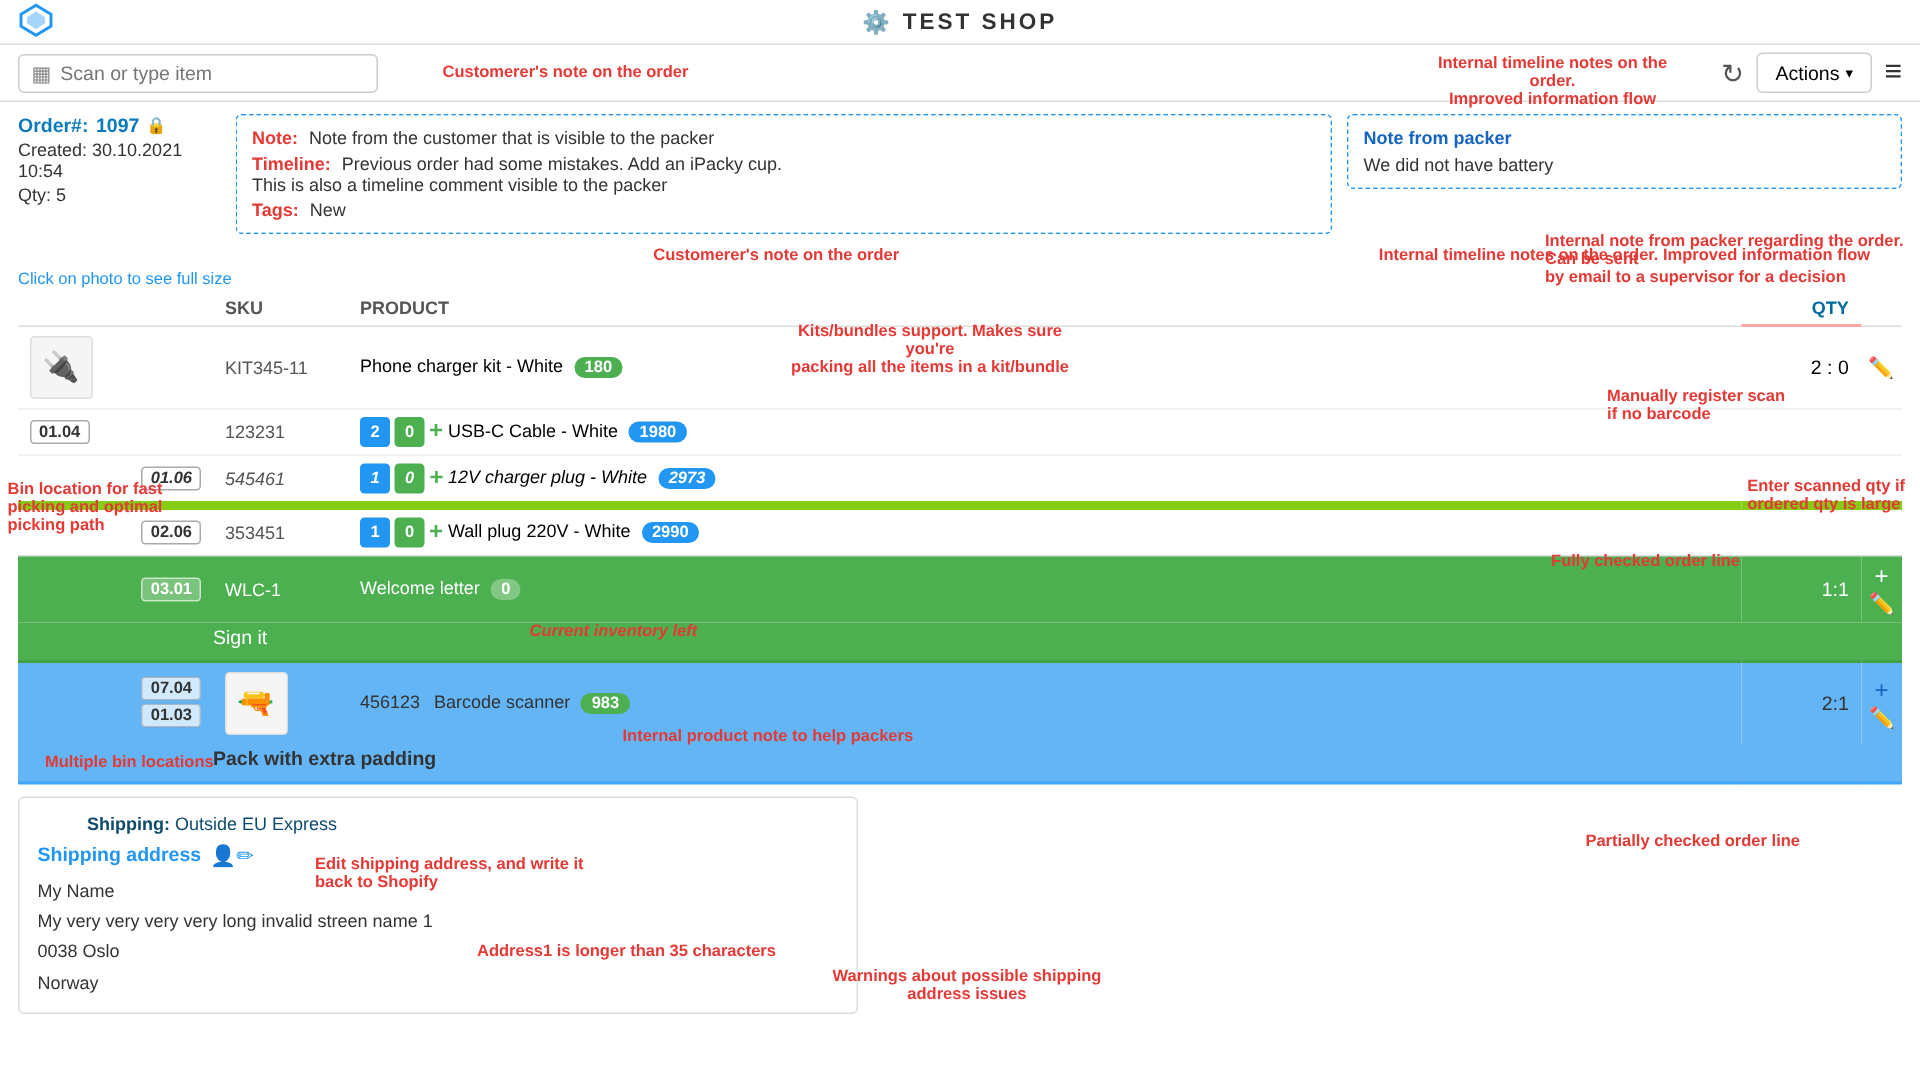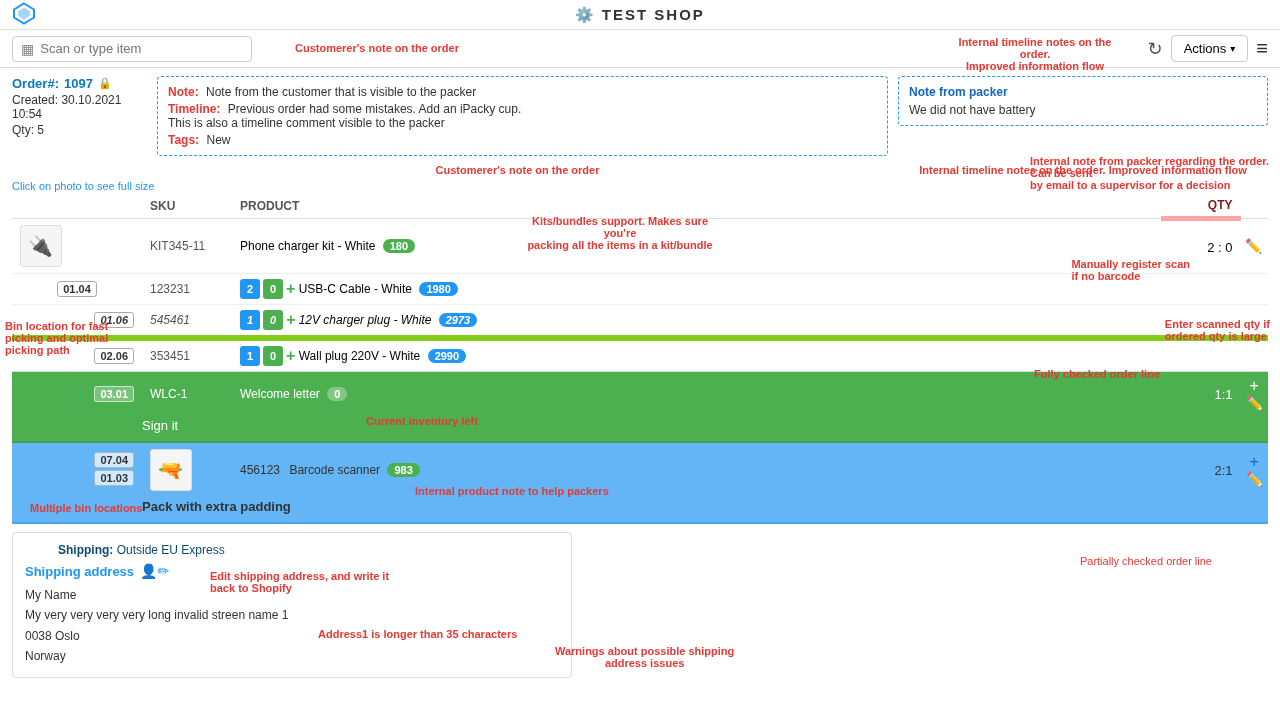--- a/index.html
+++ b/index.html
@@ -83,21 +83,21 @@
   </div>
 
   <div style="color:#2196f3; font-size:11px; cursor:pointer; margin-bottom:2px;">Click on photo to see full size</div>
 
   <table style="width:100%; border-collapse:collapse;">
     <thead>
       <tr>
         <th style="width:130px; text-align:left; font-size:12px; color:#555; padding:4px 8px; border-bottom:1px solid #ddd;"></th>
         <th style="text-align:left; font-size:12px; color:#555; padding:4px 8px; border-bottom:1px solid #ddd; width:90px;">SKU</th>
         <th style="text-align:left; font-size:12px; color:#555; padding:4px 8px; border-bottom:1px solid #ddd;">PRODUCT</th>
-        <th style="text-align:right; font-size:12px; color:#7f1d1d; padding:4px 8px; border-bottom:5px solid #fca5a5; width:80px;">QTY</th>
+        <th style="text-align:right; font-size:12px; color:#0369a1; padding:4px 8px; border-bottom:2px solid #fca5a5; width:80px;">QTY</th>
         <th style="width:24px; border-bottom:1px solid #ddd;"></th>
       </tr>
     </thead>
     <tbody>
 
       <tr style="border-bottom:1px solid #eee;">
         <td style="padding:6px 8px;">
           <div style="width:42px; height:42px; background:#f5f5f5; border:1px solid #ddd; display:flex; align-items:center; justify-content:center; font-size:20px; border-radius:3px; cursor:pointer;">🔌</div>
         </td>
         <td style="padding:6px 8px; font-size:12px; color:#555;">KIT345-11</td>
@@ -105,21 +105,21 @@
           Phone charger kit - White
           <span style="display:inline-block; background:#4caf50; color:#fff; border-radius:10px; padding:1px 7px; font-size:11px; font-weight:bold; margin-left:4px;">180</span>
         </td>
         <td style="padding:6px 8px; text-align:right; font-size:13px;">2 : 0</td>
         <td style="padding:6px 4px; text-align:center;">
           <span style="color:#aaa; cursor:pointer; font-size:14px;">✏️</span>
         </td>
       </tr>
 
       <tr style="background:#fff; border-bottom:1px solid #f0f0f0;">
-        <td style="padding:5px 8px; text-align:center;">
+        <td style="padding:5px 8px; text-align:left;">
           <span style="display:inline-block; background:#fff; border:1px solid #aaa; padding:1px 5px; border-radius:3px; font-size:11px; font-weight:bold; color:#333;">01.04</span>
         </td>
         <td style="padding:5px 8px; font-size:12px; color:#555;">123231</td>
         <td style="padding:5px 8px; font-size:12px;">
           <span style="display:inline-flex; align-items:center; gap:3px;">
             <span style="display:inline-flex; align-items:center; justify-content:center; width:20px; height:20px; background:#2196f3; color:#fff; border-radius:3px; font-size:11px; font-weight:bold; cursor:pointer;">2</span>
             <span style="display:inline-flex; align-items:center; justify-content:center; width:20px; height:20px; background:#4caf50; color:#fff; border-radius:3px; font-size:11px; font-weight:bold; cursor:pointer;">0</span>
             <span style="color:#4caf50; font-size:16px; font-weight:bold; cursor:pointer;">+</span>
           </span>
           USB-C Cable - White
@@ -233,20 +233,20 @@
 
 </div>
 
 <div style="position:fixed; top:42px; left:295px; color:#e53935; font-size:11px; font-weight:bold; pointer-events:none; z-index:100;">Customerer's note on the order</div>
 <div style="position:fixed; top:36px; right:155px; color:#e53935; font-size:11px; font-weight:bold; pointer-events:none; z-index:100; text-align:center; max-width:180px;">Internal timeline notes on the order.<br>Improved information flow</div>
 <div style="position:fixed; top:155px; right:10px; color:#e53935; font-size:11px; font-weight:bold; pointer-events:none; z-index:100; max-width:240px;">Internal note from packer regarding the order. Can be sent<br>by email to a supervisor for a decision</div>
 <div style="position:fixed; top:215px; left:520px; color:#e53935; font-size:11px; font-weight:bold; pointer-events:none; z-index:100; max-width:200px; text-align:center;">Kits/bundles support. Makes sure you're<br>packing all the items in a kit/bundle</div>
 <div style="position:fixed; top:320px; left:5px; color:#e53935; font-size:11px; font-weight:bold; pointer-events:none; z-index:100;">Bin location for fast<br>picking and optimal<br>picking path</div>
 <div style="position:fixed; top:258px; right:90px; color:#e53935; font-size:11px; font-weight:bold; pointer-events:none; z-index:100;">Manually register scan<br>if no barcode</div>
 <div style="position:fixed; top:318px; right:10px; color:#e53935; font-size:11px; font-weight:bold; pointer-events:none; z-index:100;">Enter scanned qty if<br>ordered qty is large</div>
-<div style="position:fixed; top:415px; left:366px; color:#e53935; font-size:11px; font-weight:bold; pointer-events:none; z-index:100;">Current inventory left</div>
+<div style="position:fixed; top:415px; left:353px; color:#e53935; font-size:11px; font-weight:bold; pointer-events:none; z-index:100;font-style:italic;">Current inventory left</div>
 <div style="position:fixed; top:368px; right:120px; color:#e53935; font-size:11px; font-weight:bold; pointer-events:none; z-index:100;">Fully checked order line</div>
 <div style="position:fixed; top:485px; left:415px; color:#e53935; font-size:11px; font-weight:bold; pointer-events:none; z-index:100;">Internal product note to help packers</div>
-<div style="position:fixed; top:555px; right:68px; color:#e53935; font-size:11px; font-weight:normal; pointer-events:none; z-index:100;">Partially checked order line</div>
+<div style="position:fixed; top:555px; right:80px; color:#e53935; font-size:11px; font-weight:bold; pointer-events:none; z-index:100;">Partially checked order line</div>
 <div style="position:fixed; top:570px; left:210px; color:#e53935; font-size:11px; font-weight:bold; pointer-events:none; z-index:100; max-width:200px;">Edit shipping address, and write it<br>back to Shopify</div>
 <div style="position:fixed; top:628px; left:318px; color:#e53935; font-size:11px; font-weight:bold; pointer-events:none; z-index:100;">Address1 is longer than 35 characters</div>
 <div style="position:fixed; top:645px; left:555px; color:#e53935; font-size:11px; font-weight:bold; pointer-events:none; z-index:100; text-align:center;">Warnings about possible shipping<br>address issues</div>
 <div style="position:fixed; top:502px; left:30px; color:#e53935; font-size:11px; font-weight:bold; pointer-events:none; z-index:100;">Multiple bin locations</div>
 
 </body></html>

